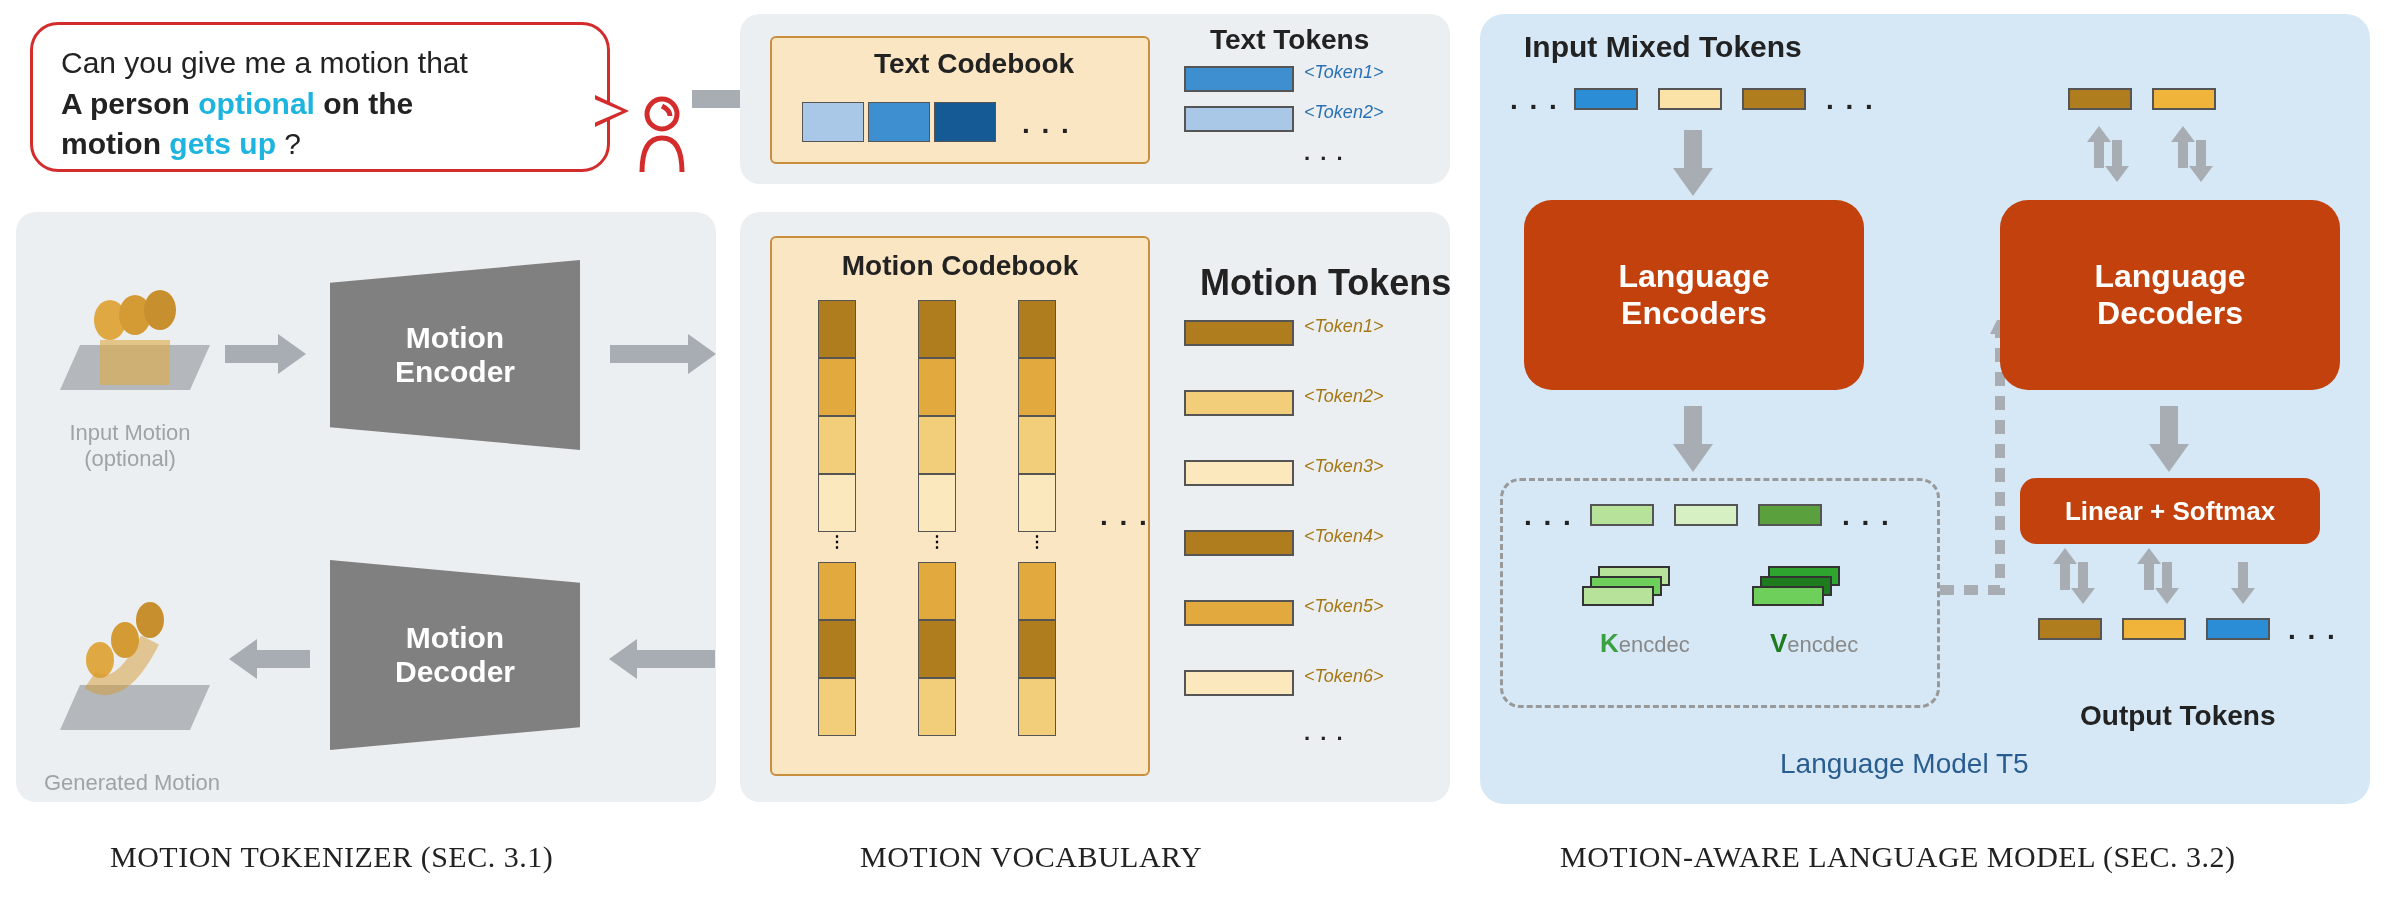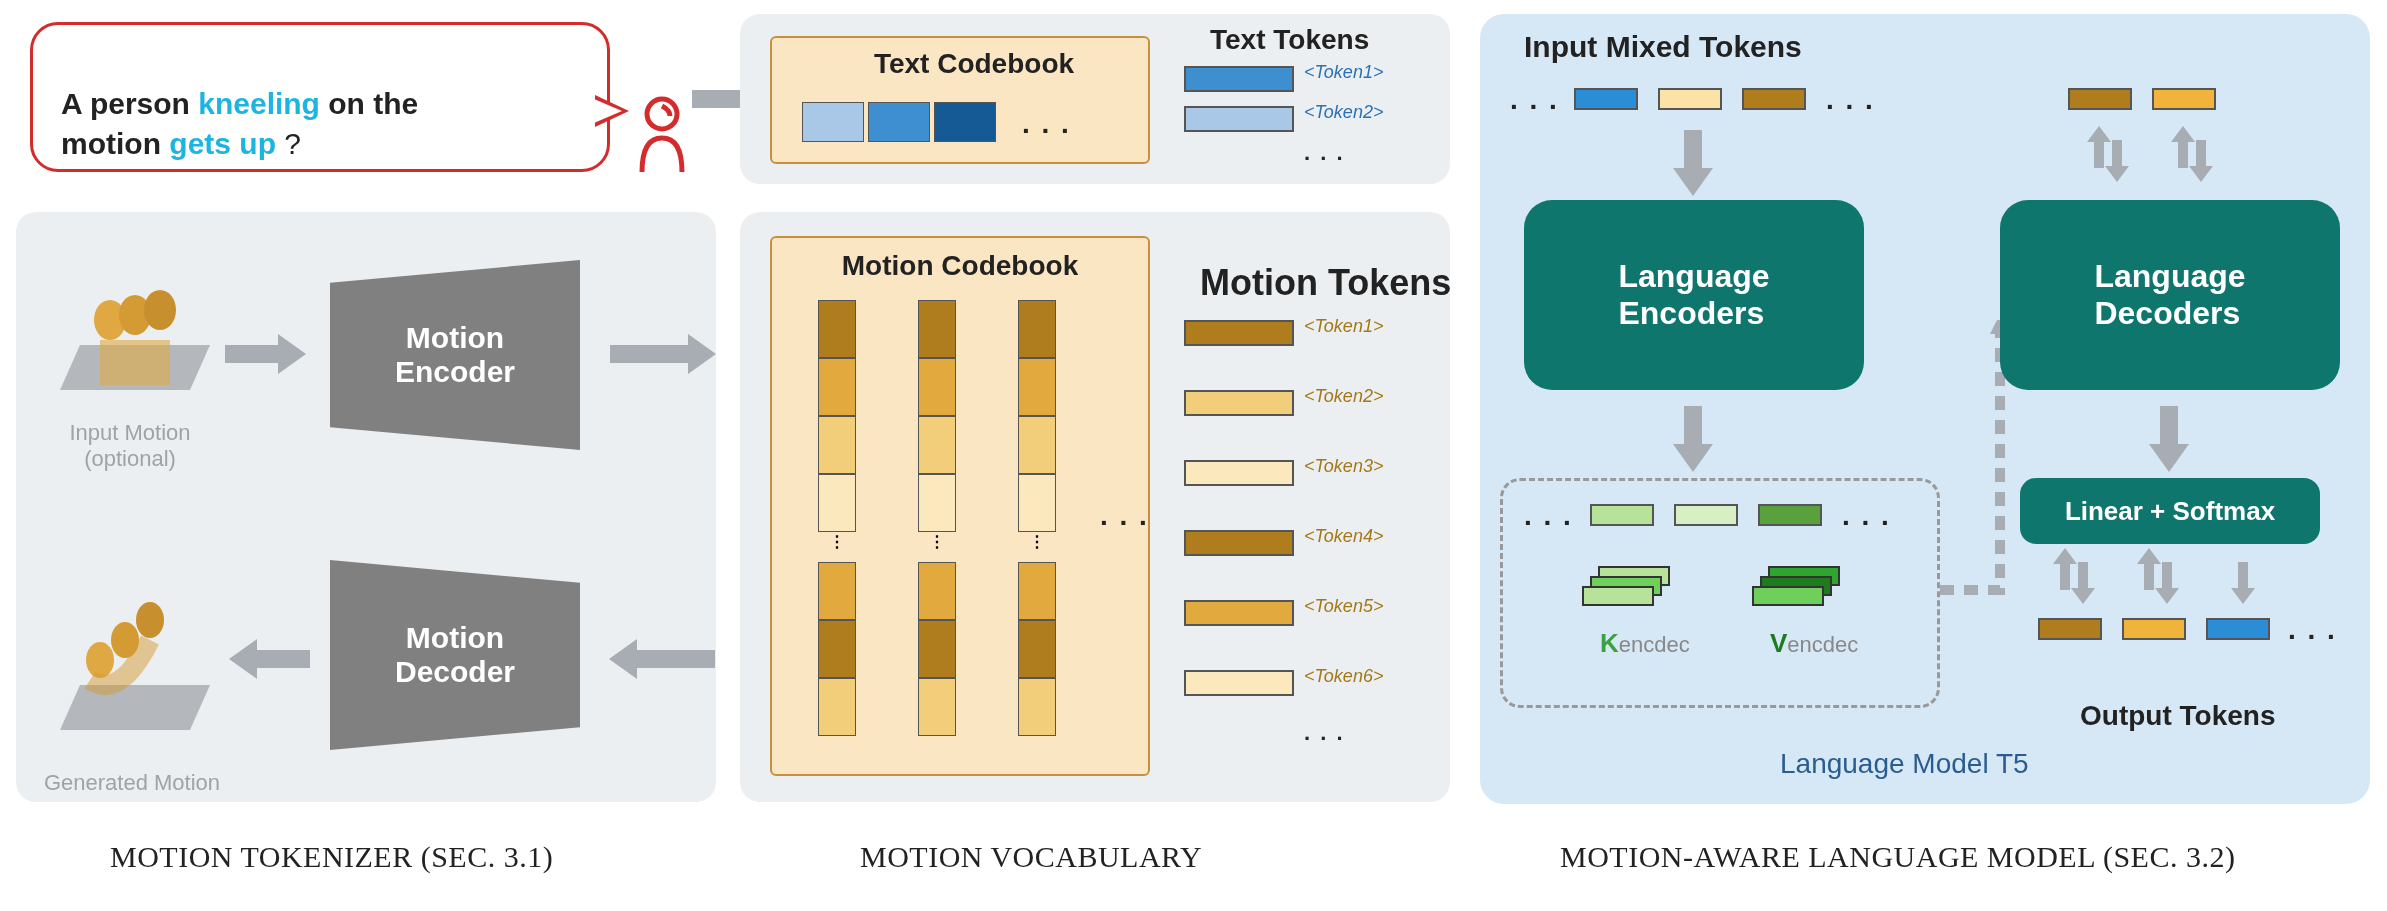--- a/index.html
+++ b/index.html
@@ -161,26 +161,26 @@
     border-radius: 24px;
   }
   .heading {
     position: absolute;
     font-weight: 700;
     font-size: 30px;
     color: #222;
   }
   .gray-block {
     position: absolute;
-    background: #0f766e;
+    background: #c2410c;
     color: #fff;
     font-weight: 700;
     border-radius: 28px;
     display:flex; align-items:center; justify-content:center;
-    text-align:left;
+    text-align:center;
   }
   .dashed-box {
     position: absolute;
     border: 3px dashed #999;
     border-radius: 20px;
   }
   .kv-label { position:absolute; font-size:26px; font-weight:700; }
   .kv-label .k { color: #3aa040; }
   .kv-label .sub { color: #888; font-weight:400; font-size:22px; }
   .arrow-v {
@@ -221,23 +221,23 @@
     position:absolute;
     color:#2a5d8f;
     font-size:28px;
   }
   .human-svg { position:absolute; }
 </style>
 </head>
 <body>
 
 <div class="speech-bubble">
-  <br>
+  <span>Can you give me a motion that</span><br>
   <span class="bold">A person</span>
-  <span class="kw">kneeling</span>
+  <span class="kw">optional</span>
   <span class="bold">on the</span><br>
   <span class="bold">motion</span>
   <span class="kw">gets up</span>
   <span>?</span>
 </div>
 <div class="speech-tail"></div>
 <div class="user-icon">
   <svg viewBox="0 0 56 78" width="56" height="78">
     <circle cx="28" cy="18" r="15" fill="none" stroke="#d42c2c" stroke-width="5"></circle>
     <path d="M28 10 q8 4 8 10" fill="none" stroke="#d42c2c" stroke-width="5"></path>

